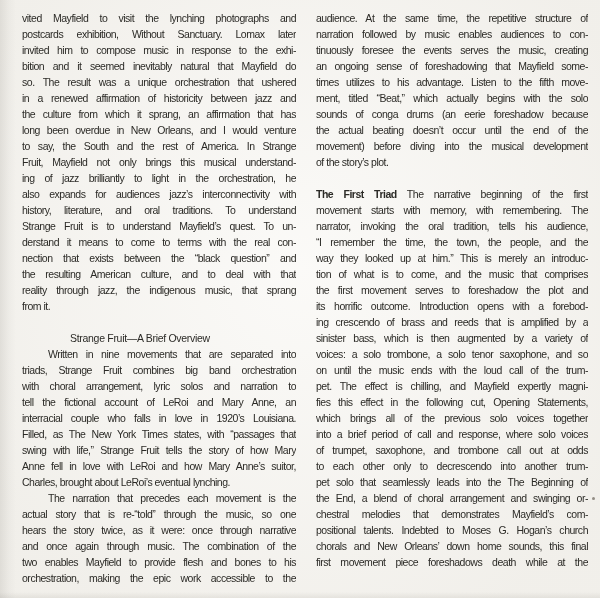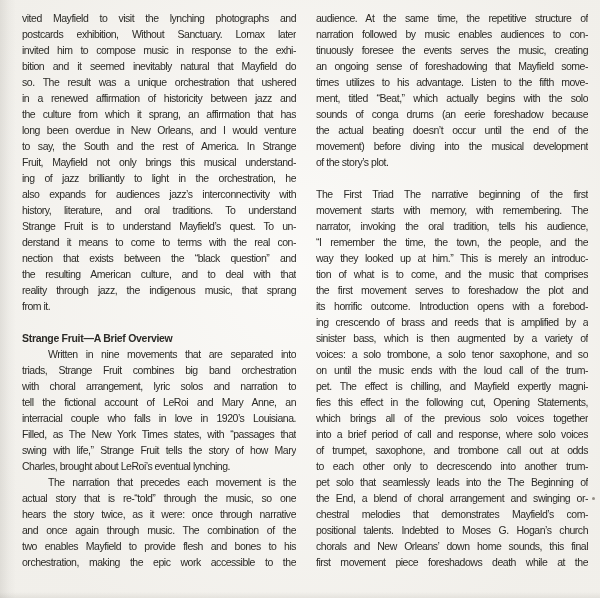--- a/index.html
+++ b/index.html
@@ -36,24 +36,24 @@
     line-height: 16px;
     height: 16px;
     letter-spacing: -0.48px;
     text-align: justify;
     text-align-last: justify;
     overflow: hidden;
     white-space: normal;
   }
   .line.ragged { text-align-last: left; }
   .line.indent { text-indent: 26px; }
-  .block.h .line { font-weight: 700; letter-spacing: -0.3px; }
+  .block.h .line { font-weight: 400; letter-spacing: -0.3px; margin-left: 48px; }
   .block.gap { height: 16px; }
   .seg-i { }
-  .seg-b { font-weight: 400; }
+  .seg-b { font-weight: 700; }
   .gutter-shadow {
     position: absolute;
     left: 0; top: 0; bottom: 0;
     width: 16px;
     background: linear-gradient(to right, rgba(60,55,45,0.10), rgba(60,55,45,0.03) 55%, rgba(60,55,45,0) 100%);
     pointer-events: none;
   }
   .bottom-shadow {
     position: absolute;
     left: 0; right: 0; bottom: 0;
@@ -101,20 +101,21 @@
         <div class="line ragged"><span class="seg-n">Strange Fruit—A Brief Overview</span></div>
       </div>
       <div class="block p">
         <div class="line indent"><span class="seg-n">Written in nine movements that are separated into</span></div>
         <div class="line"><span class="seg-n">triads, </span><span class="seg-i">Strange Fruit</span><span class="seg-n"> combines big band orchestration</span></div>
         <div class="line"><span class="seg-n">with choral arrangement, lyric solos and narration to</span></div>
         <div class="line"><span class="seg-n">tell the fictional account of LeRoi and Mary Anne, an</span></div>
         <div class="line"><span class="seg-n">interracial couple who falls in love in 1920’s Louisiana.</span></div>
         <div class="line"><span class="seg-n">Filled, as </span><span class="seg-i">The New York Times</span><span class="seg-n"> states, with “passages that</span></div>
         <div class="line"><span class="seg-n">swing with life,” </span><span class="seg-i">Strange Fruit</span><span class="seg-n"> tells the story of how Mary</span></div>
+        <div class="line"><span class="seg-n">Anne fell in love with LeRoi and how Mary Anne’s suitor,</span></div>
         <div class="line ragged"><span class="seg-n">Charles, brought about LeRoi’s eventual lynching.</span></div>
       </div>
       <div class="block p">
         <div class="line indent"><span class="seg-n">The narration that precedes each movement is the</span></div>
         <div class="line"><span class="seg-n">actual story that is re-“told” through the music, so one</span></div>
         <div class="line"><span class="seg-n">hears the story twice, as it were: once through narrative</span></div>
         <div class="line"><span class="seg-n">and once again through music. The combination of the</span></div>
         <div class="line"><span class="seg-n">two enables Mayfield to provide flesh and bones to his</span></div>
         <div class="line"><span class="seg-n">orchestration, making the epic work accessible to the</span></div>
       </div>

